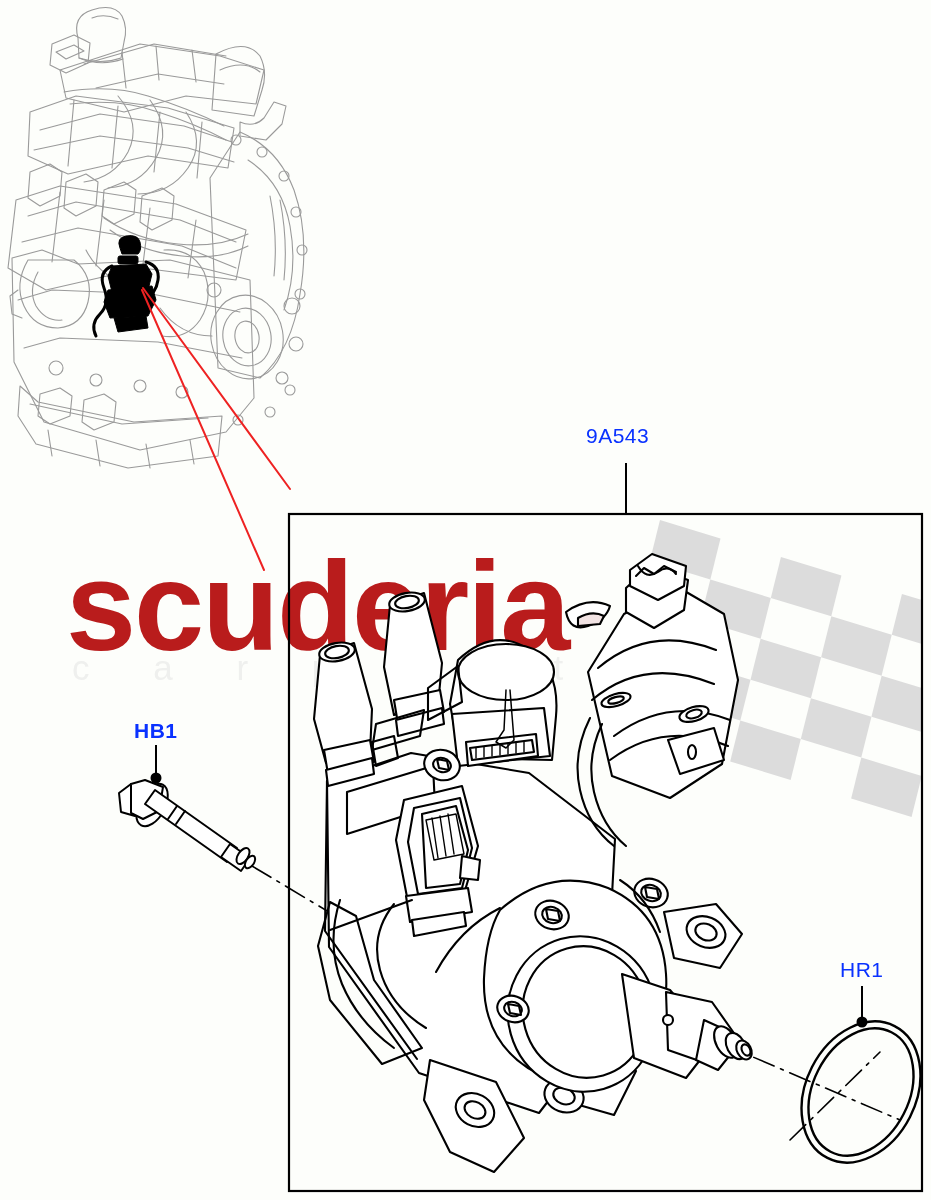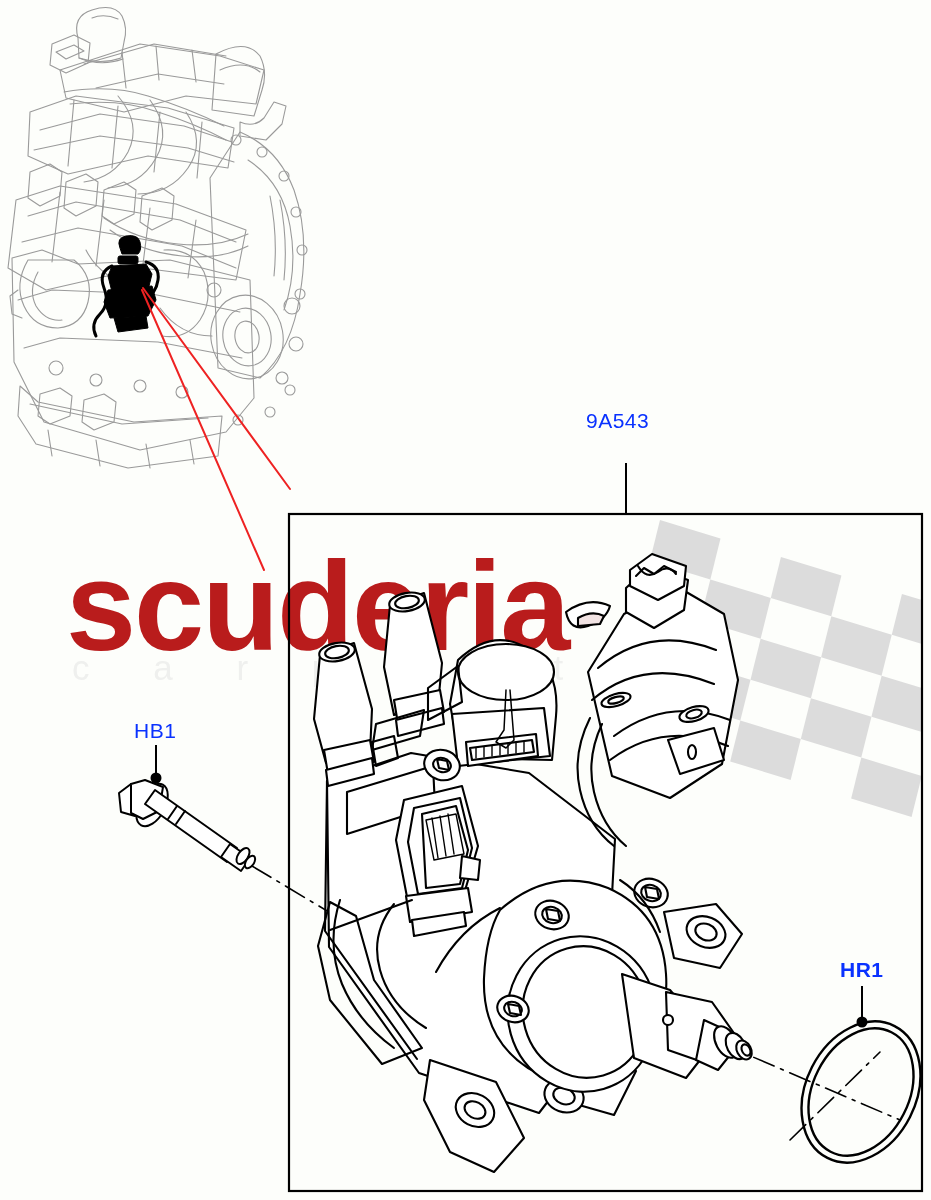--- a/index.html
+++ b/index.html
@@ -1,23 +1,23 @@
 <!DOCTYPE html>
 <html><head>
 <meta charset="utf-8">
 <style>
   html,body{margin:0;padding:0;background:#fdfefb;}
   body{width:931px;height:1200px;position:relative;overflow:hidden;
        font-family:"Liberation Sans",sans-serif;}
   .layer{position:absolute;left:0;top:0;width:931px;height:1200px;}
   .label{position:absolute;color:#0a32ff;font-family:"Liberation Sans",sans-serif;
          font-size:21px;font-weight:400;letter-spacing:.5px;white-space:nowrap;}
-  #lbl-9A543{left:586px;top:409px;}
-  #lbl-HB1{left:134px;top:719px;}
-  #lbl-HR1{left:840px;top:958px;font-weight:bold;}
+  #lbl-9A543{left:586px;top:424px;}
+  #lbl-HB1{left:134px;top:719px;font-weight:bold;}
+  #lbl-HR1{left:840px;top:958px;}
   .wm-scuderia{position:absolute;left:66px;top:544px;font-size:126px;font-weight:bold;
       color:#b91c1c;letter-spacing:-2px;line-height:1;}
   .wm-carparts{position:absolute;left:72px;top:650px;font-size:35px;color:#eff0ee;
       letter-spacing:27px;font-weight:400;line-height:1;}
 </style>
 </head>
 <body>
 
 <svg class="layer" id="engine-view" viewBox="0 0 931 1200" xmlns="http://www.w3.org/2000/svg">
   <g stroke="#9a9a9a" stroke-width="1.1" fill="none" stroke-linejoin="round" stroke-linecap="round">

